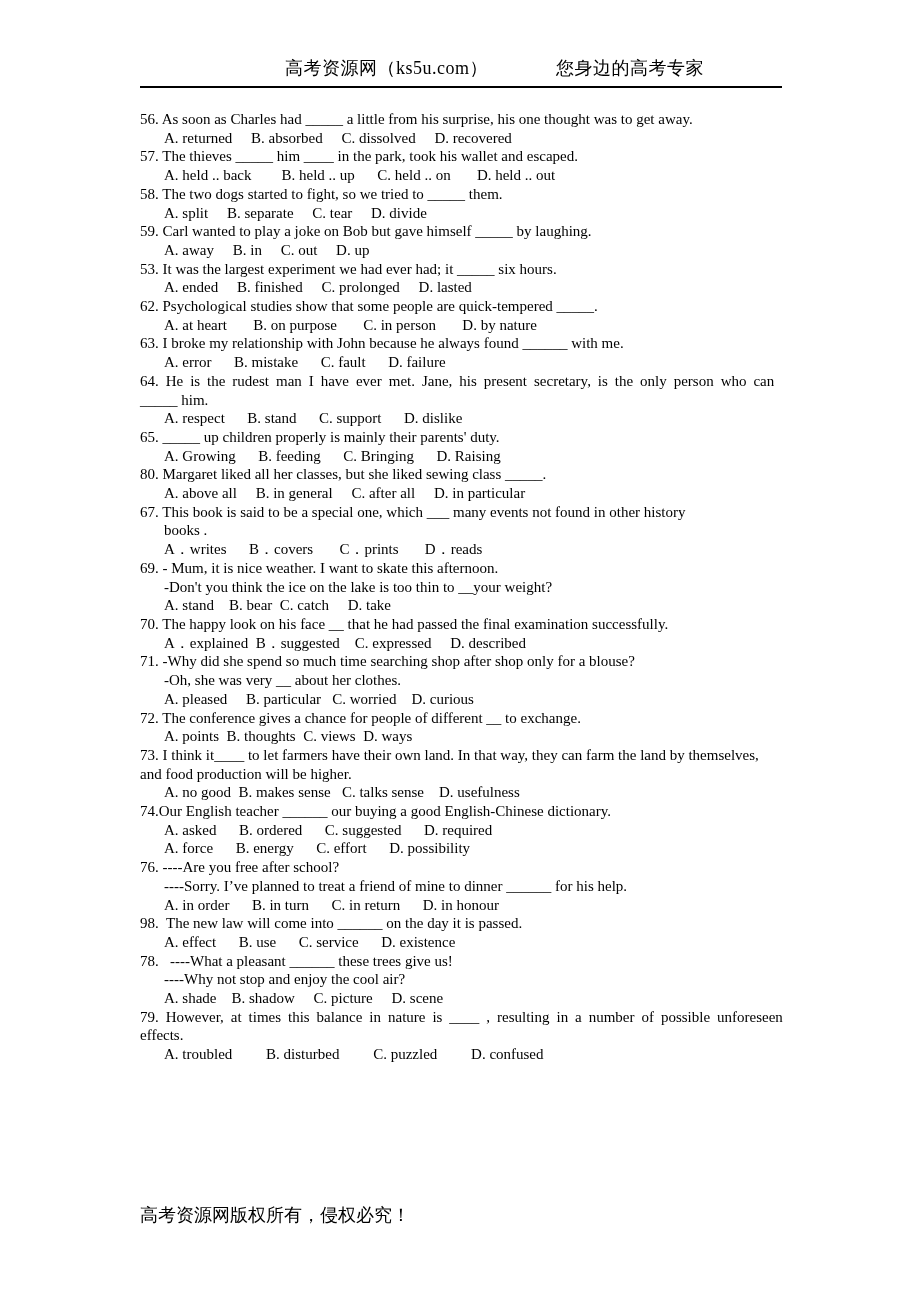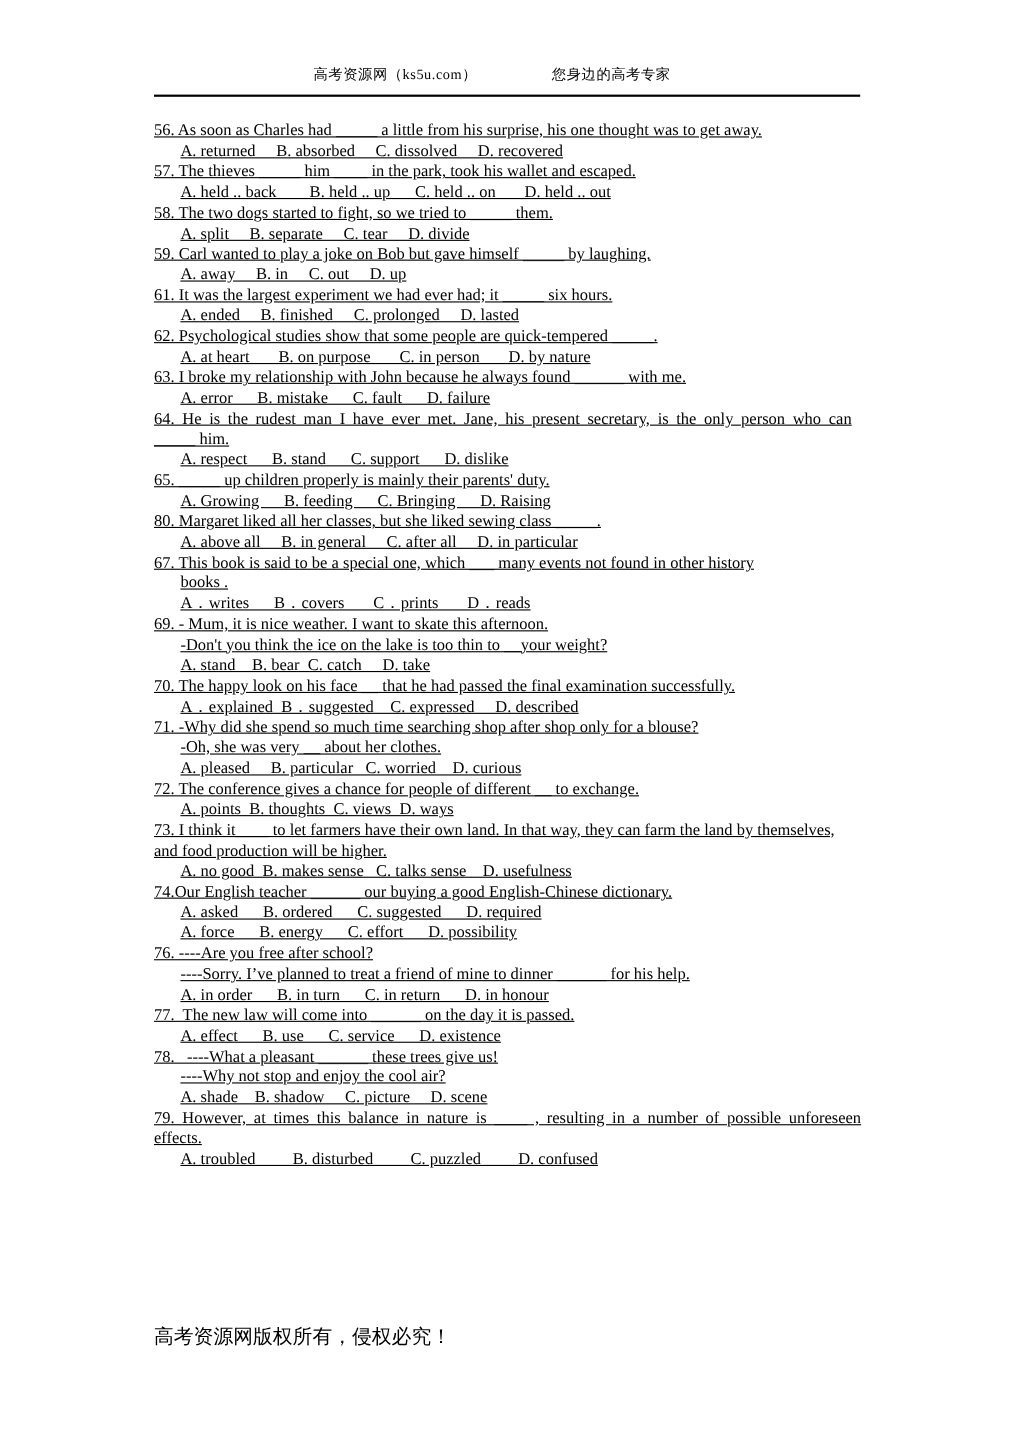--- a/index.html
+++ b/index.html
@@ -16,21 +16,21 @@
     position: relative;
     width: 920px;
     height: 1302px;
     background: #ffffff;
   }
   .header {
     position: absolute;
     top: 58px;
     left: 140px;
     width: 642px;
-    font-size: 13px;
+    font-size: 18px;
     line-height: 20px;
     padding-bottom: 8px;
     border-bottom: 2px solid #000000;
   }
   .header-row {
     display: flex;
     align-items: baseline;
   }
   .site-name {
     margin-left: 145px;
@@ -43,21 +43,20 @@
   .content {
     position: absolute;
     top: 110px;
     left: 140px;
     width: 700px;
     font-size: 15px;
     line-height: 18.7px;
   }
   .line {
     white-space: pre;
-    text-decoration: underline;
   }
   .indent-0 { padding-left: 0; }
   .indent-1 { padding-left: 24px; }
   .justify { word-spacing: 3.2px; }
   .footer {
     position: absolute;
     top: 1206px;
     left: 140px;
     font-size: 18px;
     line-height: 18px;
@@ -86,21 +85,21 @@
       </div>
       <div class="question">
         <div class="line indent-0">58. The two dogs started to fight, so we tried to _____ them.</div>
         <div class="line indent-1">A. split     B. separate     C. tear     D. divide</div>
       </div>
       <div class="question">
         <div class="line indent-0">59. Carl wanted to play a joke on Bob but gave himself _____ by laughing.</div>
         <div class="line indent-1">A. away     B. in     C. out     D. up</div>
       </div>
       <div class="question">
-        <div class="line indent-0">61. It was the largest experiment we had ever had; it _____ six hours.</div>
+        <div class="line indent-0">53. It was the largest experiment we had ever had; it _____ six hours.</div>
         <div class="line indent-1">A. ended     B. finished     C. prolonged     D. lasted</div>
       </div>
       <div class="question">
         <div class="line indent-0">62. Psychological studies show that some people are quick-tempered _____.</div>
         <div class="line indent-1">A. at heart       B. on purpose       C. in person       D. by nature</div>
       </div>
       <div class="question">
         <div class="line indent-0">63. I broke my relationship with John because he always found ______ with me.</div>
         <div class="line indent-1">A. error      B. mistake      C. fault      D. failure</div>
       </div>
@@ -151,21 +150,21 @@
       </div>
       <div class="question">
         <div class="line indent-1">A. force      B. energy      C. effort      D. possibility</div>
       </div>
       <div class="question">
         <div class="line indent-0">76. ----Are you free after school?</div>
         <div class="line indent-1">----Sorry. I’ve planned to treat a friend of mine to dinner ______ for his help.</div>
         <div class="line indent-1">A. in order      B. in turn      C. in return      D. in honour</div>
       </div>
       <div class="question">
-        <div class="line indent-0">77.  The new law will come into ______ on the day it is passed.</div>
+        <div class="line indent-0">98.  The new law will come into ______ on the day it is passed.</div>
         <div class="line indent-1">A. effect      B. use      C. service      D. existence</div>
       </div>
       <div class="question">
         <div class="line indent-0">78.   ----What a pleasant ______ these trees give us!</div>
         <div class="line indent-1">----Why not stop and enjoy the cool air?</div>
         <div class="line indent-1">A. shade    B. shadow     C. picture     D. scene</div>
       </div>
       <div class="question">
         <div class="line indent-0 justify">79. However, at times this balance in nature is ____ , resulting in a number of possible unforeseen</div>
         <div class="line indent-0">effects.</div>

